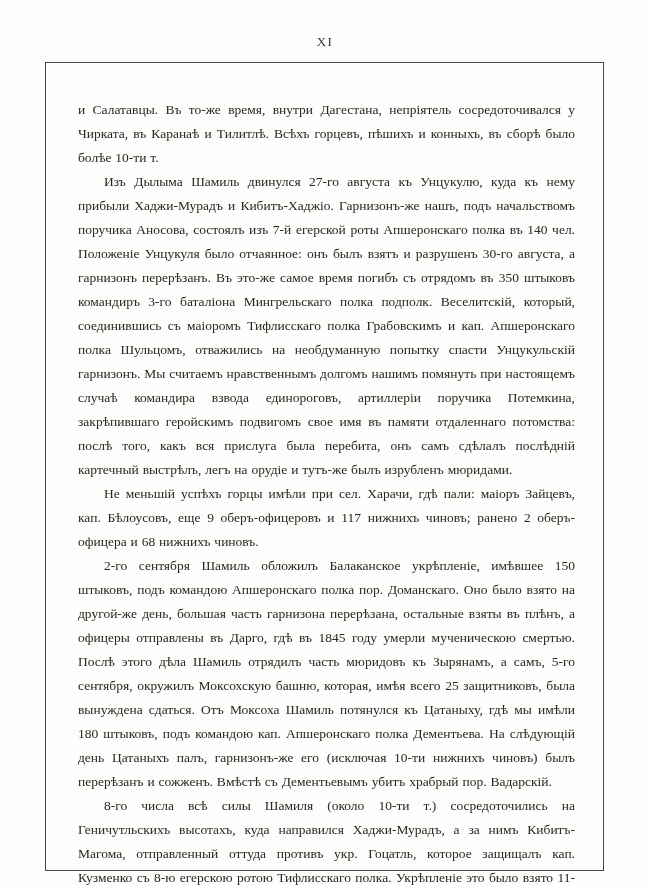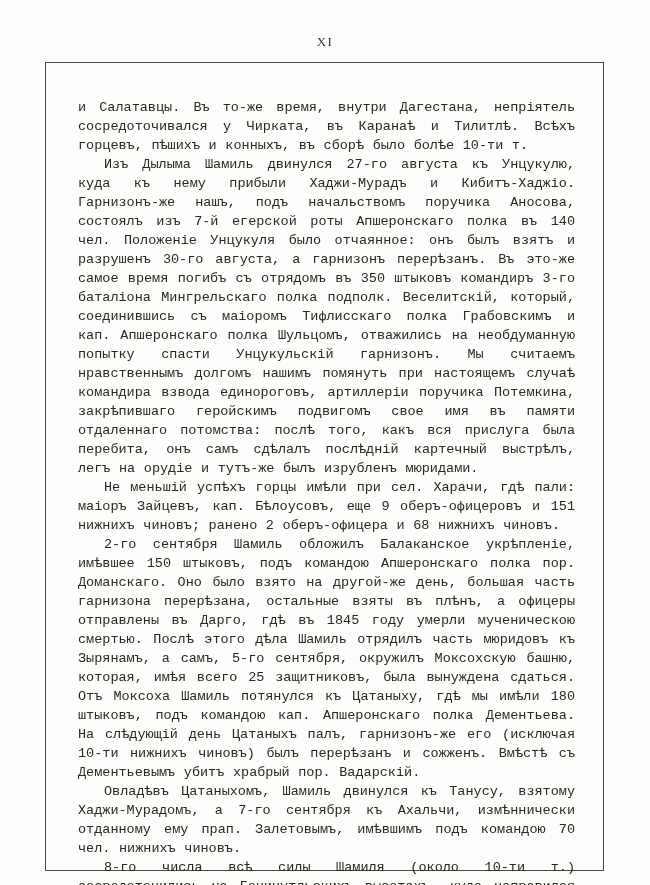--- a/index.html
+++ b/index.html
@@ -38,40 +38,38 @@
     background: #fdfdfb;
   }
   .text-block {
     box-sizing: border-box;
     padding: 35px 28px 0 32px;
     width: 100%;
   }
   .para {
     margin: 0;
     font-size: 13.5px;
-    line-height: 19px;
+    line-height: 24px;
     text-align: justify;
     word-spacing: 0.5px;
-    font-family: Liberation Mono, monospace;
   }
   .para.indent {
     text-indent: 26px;
   }
 </style>
 </head>
 <body>
 
 <div class="scan-page">
 
   <div class="page-number">XI</div>
 
   <div class="frame">
     <div class="text-block">
       <p class="para">и Салатавцы. Въ то-же время, внутри Дагестана, непріятель сосредоточивался у Чирката, въ Каранаѣ и Тилитлѣ. Всѣхъ горцевъ, пѣшихъ и конныхъ, въ сборѣ было болѣе 10-ти т.</p>
       <p class="para indent">Изъ Дылыма Шамиль двинулся 27-го августа къ Унцукулю, куда къ нему прибыли Хаджи-Мурадъ и Кибитъ-Хаджіо. Гарнизонъ-же нашъ, подъ начальствомъ поручика Аносова, состоялъ изъ 7-й егерской роты Апшеронскаго полка въ 140 чел. Положеніе Унцукуля было отчаянное: онъ былъ взятъ и разрушенъ 30-го августа, а гарнизонъ перерѣзанъ. Въ это-же самое время погибъ съ отрядомъ въ 350 штыковъ командиръ 3-го баталіона Мингрельскаго полка подполк. Веселитскій, который, соединившись съ маіоромъ Тифлисскаго полка Грабовскимъ и кап. Апшеронскаго полка Шульцомъ, отважились на необдуманную попытку спасти Унцукульскій гарнизонъ. Мы считаемъ нравственнымъ долгомъ нашимъ помянуть при настоящемъ случаѣ командира взвода единороговъ, артиллеріи поручика Потемкина, закрѣпившаго геройскимъ подвигомъ свое имя въ памяти отдаленнаго потомства: послѣ того, какъ вся прислуга была перебита, онъ самъ сдѣлалъ послѣдній картечный выстрѣлъ, легъ на орудіе и тутъ-же былъ изрубленъ мюридами.</p>
-      <p class="para indent">Не меньшій успѣхъ горцы имѣли при сел. Харачи, гдѣ пали: маіоръ Зайцевъ, кап. Бѣлоусовъ, еще 9 оберъ-офицеровъ и 151 нижнихъ чиновъ; ранено 2 оберъ-офицера и 68 нижнихъ чиновъ.</p>
+      <p class="para indent">Не меньшій успѣхъ горцы имѣли при сел. Харачи, гдѣ пали: маіоръ Зайцевъ, кап. Бѣлоусовъ, еще 9 оберъ-офицеровъ и 117 нижнихъ чиновъ; ранено 2 оберъ-офицера и 68 нижнихъ чиновъ.</p>
       <p class="para indent">2-го сентября Шамиль обложилъ Балаканское укрѣпленіе, имѣвшее 150 штыковъ, подъ командою Апшеронскаго полка пор. Доманскаго. Оно было взято на другой-же день, большая часть гарнизона перерѣзана, остальные взяты въ плѣнъ, а офицеры отправлены въ Дарго, гдѣ въ 1845 году умерли мученическою смертью. Послѣ этого дѣла Шамиль отрядилъ часть мюридовъ къ Зырянамъ, а самъ, 5-го сентября, окружилъ Моксохскую башню, которая, имѣя всего 25 защитниковъ, была вынуждена сдаться. Отъ Моксоха Шамиль потянулся къ Цатаныху, гдѣ мы имѣли 180 штыковъ, подъ командою кап. Апшеронскаго полка Дементьева. На слѣдующій день Цатаныхъ палъ, гарнизонъ-же его (исключая 10-ти нижнихъ чиновъ) былъ перерѣзанъ и сожженъ. Вмѣстѣ съ Дементьевымъ убитъ храбрый пор. Вадарскій.</p>
-      <p class="para indent">Овладѣвъ Цатаныхомъ, Шамиль двинулся къ Танусу, взятому Хаджи-Мурадомъ, а 7-го сентября къ Ахальчи, измѣннически отданному ему прап. Залетовымъ, имѣвшимъ подъ командою 70 чел. нижнихъ чиновъ.</p>
       <p class="para indent">8-го числа всѣ силы Шамиля (около 10-ти т.) сосредоточились на Геничутльскихъ высотахъ, куда направился Хаджи-Мурадъ, а за нимъ Кибитъ-Магома, отправленный оттуда противъ укр. Гоцатль, которое защищалъ кап. Кузменко съ 8-ю егерскою ротою Тифлисскаго полка. Укрѣпленіе это было взято 11-го сентября и большая часть гарнизона уничтожена.</p>
     </div>
   </div>
 
 </div>
 
 </body></html>

